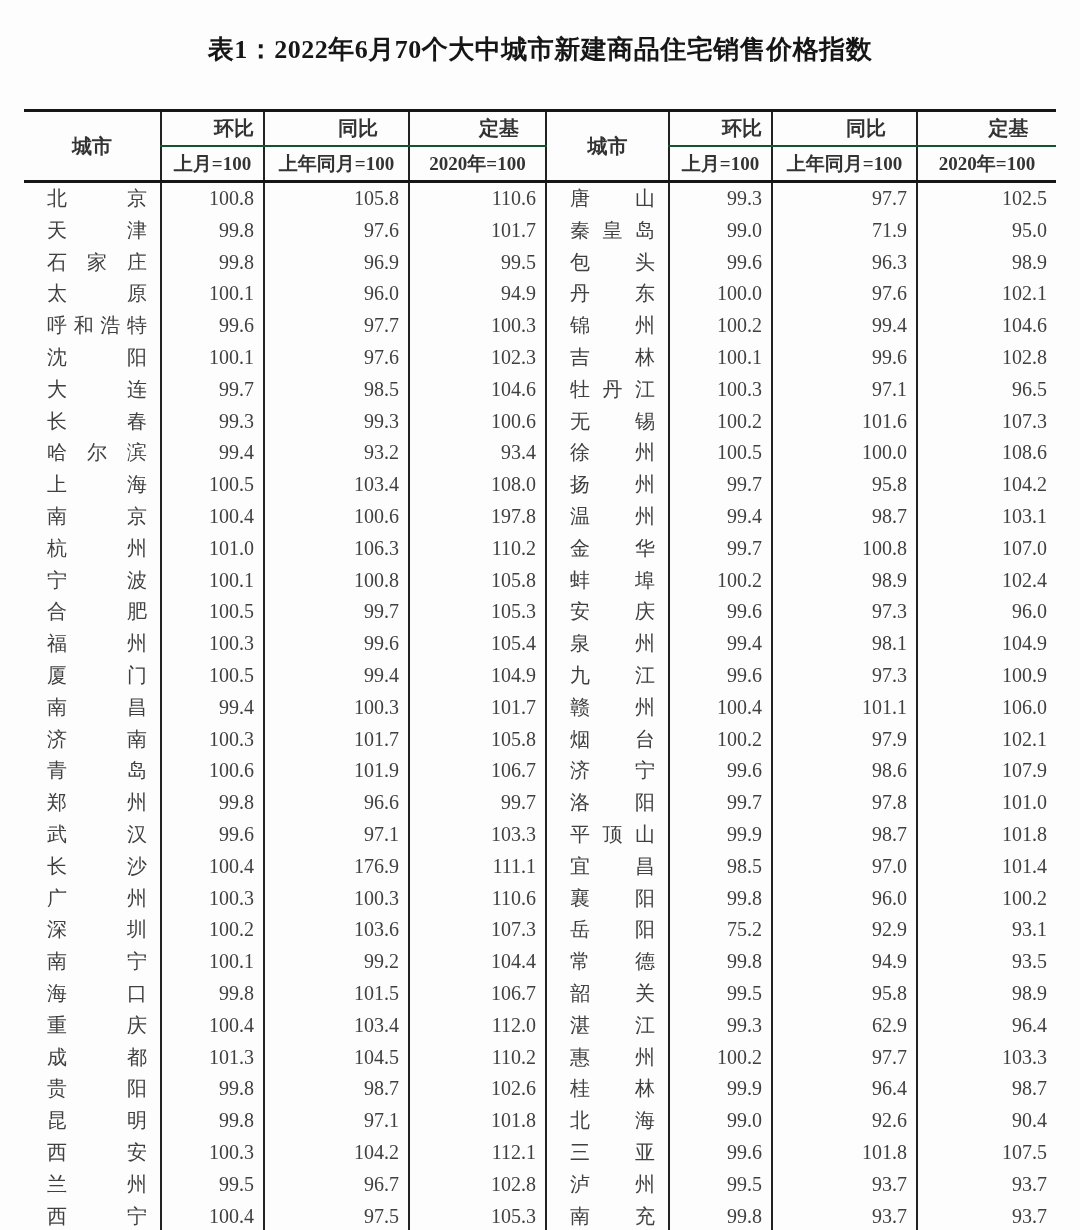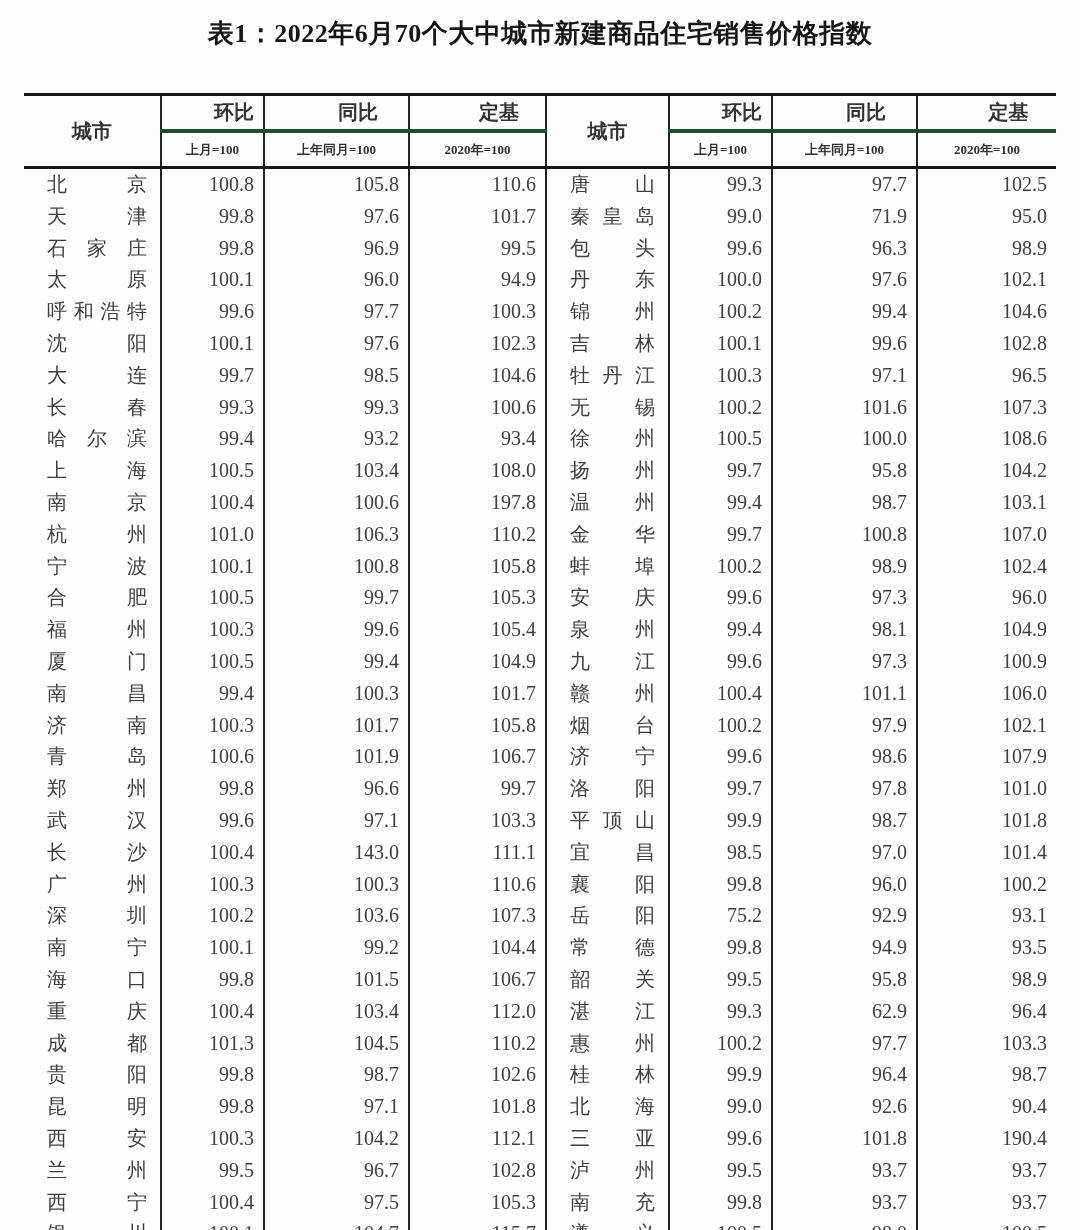--- a/index.html
+++ b/index.html
@@ -8,21 +8,21 @@
     background: #fdfdfd;
   }
   body {
     width: 1080px;
     height: 1230px;
     font-family: "Liberation Serif", "DejaVu Serif", serif;
     color: #3d3d3d;
     overflow: hidden;
   }
   .page-title {
-    margin: 16px 0 0 0;
+    margin: 32px 0 0 0;
     text-align: center;
     font-size: 26px;
     font-weight: bold;
     color: #161616;
     letter-spacing: 0.5px;
   }
   table.price-table {
     table-layout: fixed;
     width: 1032px;
     margin: 42px auto 0 auto;
@@ -39,22 +39,22 @@
   th.first, td.first {
     border-left: none;
   }
   thead th {
     font-weight: bold;
     color: #333333;
     text-align: center;
     font-size: 20px;
   }
   thead tr.h1 th { height: 31px; }
-  thead tr.h2 th { height: 31px; font-size: 13px; }
-  thead tr.h1 th.group { border-bottom: 4px solid #14532d; padding-left: 44px; }
+  thead tr.h2 th { height: 31px; font-size: 19px; }
+  thead tr.h1 th.group { border-bottom: 2px solid #14532d; padding-left: 44px; }
   thead th.cityhead { border-bottom: 3px solid #161616; text-align: center; }
   thead tr.h2 th { border-bottom: 3px solid #161616; }
   tbody td {
     height: 29.8px;
     line-height: 29.8px;
     font-size: 20px;
     color: #404040;
   }
   td.num {
     text-align: right;
@@ -310,21 +310,21 @@
         <td class="num">97.1</td>
         <td class="num">103.3</td>
         <td class="city">平顶山</td>
         <td class="num">99.9</td>
         <td class="num">98.7</td>
         <td class="num">101.8</td>
       </tr>
       <tr>
         <td class="city first">长沙</td>
         <td class="num">100.4</td>
-        <td class="num">143.0</td>
+        <td class="num">176.9</td>
         <td class="num">111.1</td>
         <td class="city">宜昌</td>
         <td class="num">98.5</td>
         <td class="num">97.0</td>
         <td class="num">101.4</td>
       </tr>
       <tr>
         <td class="city first">广州</td>
         <td class="num">100.3</td>
         <td class="num">100.3</td>
@@ -405,21 +405,21 @@
         <td class="num">90.4</td>
       </tr>
       <tr>
         <td class="city first">西安</td>
         <td class="num">100.3</td>
         <td class="num">104.2</td>
         <td class="num">112.1</td>
         <td class="city">三亚</td>
         <td class="num">99.6</td>
         <td class="num">101.8</td>
-        <td class="num">190.4</td>
+        <td class="num">107.5</td>
       </tr>
       <tr>
         <td class="city first">兰州</td>
         <td class="num">99.5</td>
         <td class="num">96.7</td>
         <td class="num">102.8</td>
         <td class="city">泸州</td>
         <td class="num">99.5</td>
         <td class="num">93.7</td>
         <td class="num">93.7</td>

